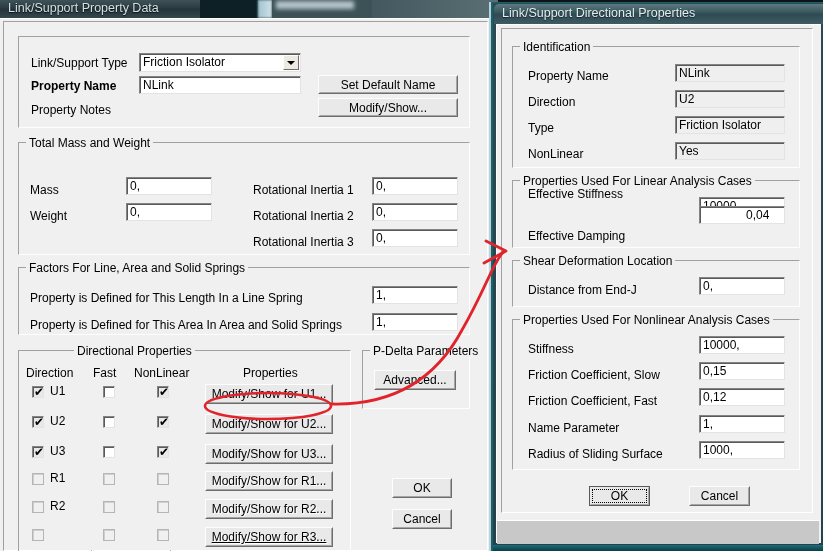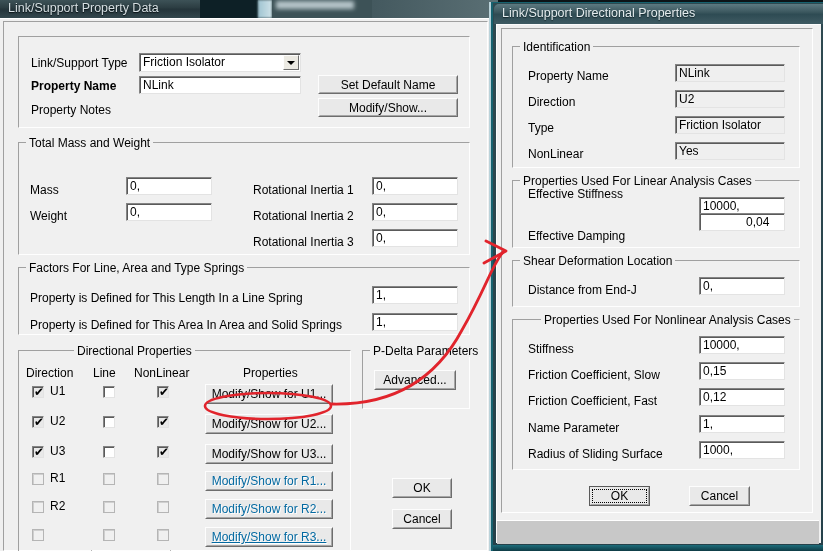--- a/index.html
+++ b/index.html
@@ -153,21 +153,21 @@
     line-height:normal;
     display:flex;align-items:center;justify-content:center;
     white-space:nowrap;
     cursor:default;
   }
   .btn::after{
     content:"";position:absolute;left:0;top:0;right:0;bottom:0;
     border:1px solid transparent;border-right-color:#a6a6a6;border-bottom-color:#a6a6a6;
     pointer-events:none;
   }
-  .btn.dis{color:#0369a1;text-shadow:1px 1px 0 #fff;}
+  .btn.dis{color:#000000;text-shadow:1px 1px 0 #fff;}
   .btn.focus{
     border-color:#5a5a5a;
   }
   .btn .focusrect{
     position:absolute;left:2px;top:2px;right:2px;bottom:2px;
     border:1px dotted #000;
   }
 
   .chk{
     position:absolute;width:12px;height:12px;box-sizing:border-box;
@@ -233,32 +233,32 @@
       <div class="textbox" style="left:126px;top:184px;width:86px;height:18px;">0,</div>
 
       <div class="lbl" style="left:253px;top:164px;">Rotational Inertia 1</div>
       <div class="textbox" style="left:372px;top:158px;width:86px;height:18px;">0,</div>
       <div class="lbl" style="left:253px;top:190px;">Rotational Inertia 2</div>
       <div class="textbox" style="left:372px;top:184px;width:86px;height:18px;">0,</div>
       <div class="lbl" style="left:253px;top:216px;">Rotational Inertia 3</div>
       <div class="textbox" style="left:372px;top:210px;width:86px;height:18px;">0,</div>
 
       <div class="group" style="left:18px;top:248px;width:452px;height:68px;"></div>
-      <div class="grouptitle" style="left:26px;top:243px;">Factors For Line, Area and Type Springs</div>
+      <div class="grouptitle" style="left:26px;top:243px;">Factors For Line, Area and Solid Springs</div>
 
       <div class="lbl" style="left:30px;top:272px;">Property is Defined for This Length In a Line Spring</div>
       <div class="textbox" style="left:372px;top:267px;width:86px;height:18px;">1,</div>
       <div class="lbl" style="left:30px;top:299px;">Property is Defined for This Area In Area and Solid Springs</div>
       <div class="textbox" style="left:372px;top:294px;width:86px;height:18px;">1,</div>
 
       <div class="group" style="left:18px;top:331px;width:333px;height:215px;"></div>
       <div class="grouptitle" style="left:26px;top:326px;margin-left:48px;">Directional Properties</div>
 
       <div class="lbl" style="left:26px;top:347px;">Direction</div>
-      <div class="lbl" style="left:93px;top:347px;">Line</div>
+      <div class="lbl" style="left:93px;top:347px;">Fast</div>
       <div class="lbl" style="left:134px;top:347px;">NonLinear</div>
       <div class="lbl" style="left:243px;top:347px;">Properties</div>
 
       <div class="chk gray" style="left:32px;top:367px;">
           <span class="tick"></span>
         </div>
       <div class="lbl" style="left:50px;top:365px;">U1</div>
       <div class="chk" style="left:103px;top:367px;"></div>
       <div class="chk gray" style="left:157px;top:367px;">
           <span class="tick"></span>
@@ -345,30 +345,30 @@
       <div class="lbl" style="left:31px;top:122px;">NonLinear</div>
       <div class="textbox ro" style="left:178px;top:117px;width:110px;height:18px;">Yes</div>
 
       <div class="group" style="left:15px;top:155px;width:288px;height:68px;"></div>
       <div class="grouptitle" style="left:23px;top:150px;">Properties Used For Linear Analysis Cases</div>
 
       <div class="lbl" style="left:31px;top:162px;">Effective Stiffness</div>
       <div class="textbox" style="left:202px;top:172px;width:86px;height:18px;">10000,</div>
 
       <div class="lbl" style="left:31px;top:204px;">Effective Damping</div>
-      <div class="textbox" style="left:202px;top:188px;width:86px;height:18px;padding-left:46px;">0,04</div>
+      <div class="textbox" style="left:202px;top:181px;width:86px;height:18px;padding-left:46px;">0,04</div>
 
       <div class="group" style="left:15px;top:235px;width:288px;height:47px;"></div>
       <div class="grouptitle" style="left:23px;top:230px;">Shear Deformation Location</div>
 
       <div class="lbl" style="left:31px;top:258px;">Distance from End-J</div>
       <div class="textbox" style="left:202px;top:252px;width:86px;height:18px;">0,</div>
 
       <div class="group" style="left:15px;top:294px;width:288px;height:151px;"></div>
-      <div class="grouptitle" style="left:23px;top:289px;margin-left:21px;">Properties Used For Nonlinear Analysis Cases</div>
+      <div class="grouptitle" style="left:23px;top:289px;">Properties Used For Nonlinear Analysis Cases</div>
 
       <div class="lbl" style="left:31px;top:317px;">Stiffness</div>
       <div class="textbox" style="left:202px;top:311px;width:86px;height:18px;">10000,</div>
 
       <div class="lbl" style="left:31px;top:343px;">Friction Coefficient, Slow</div>
       <div class="textbox" style="left:202px;top:337px;width:86px;height:18px;">0,15</div>
 
       <div class="lbl" style="left:31px;top:369px;">Friction Coefficient, Fast</div>
       <div class="textbox" style="left:202px;top:363px;width:86px;height:18px;">0,12</div>
 

